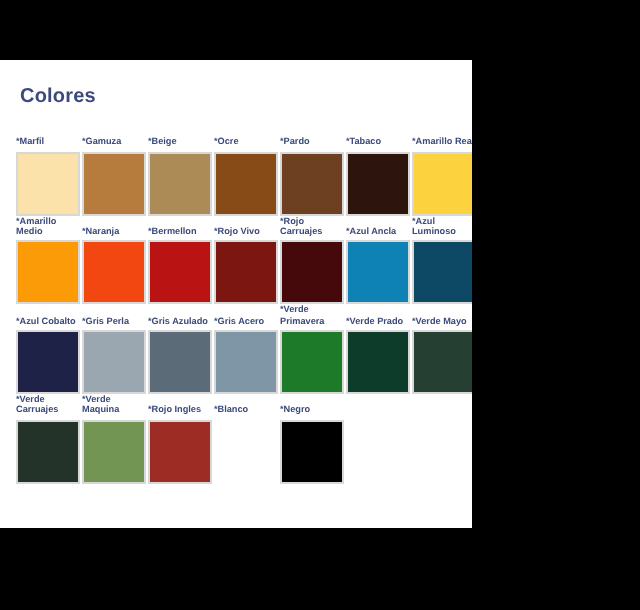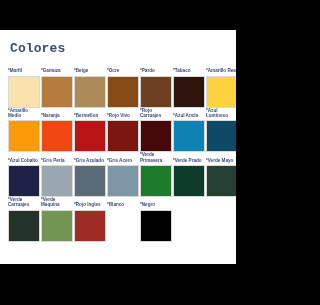--- a/index.html
+++ b/index.html
@@ -23,27 +23,26 @@
     position: absolute;
     left: 0;
     top: 30px;
     width: 236px;
     height: 234px;
     background: #ffffff;
     box-sizing: border-box;
     padding: 10px 8px 0 8px;
   }
   #page-title {
-    font-size: 13px;
+    font-size: 10px;
     font-weight: bold;
     color: #3b4a7a;
     letter-spacing: 0.1px;
     margin: 2px 0 8px 2px;
     line-height: 13px;
-    font-family: Liberation Mono, monospace;
   }
   .swatch-grid {
     display: block;
   }
   .swatch-row {
     display: flex;
     flex-direction: row;
     align-items: flex-end;
     margin-bottom: 0px;
   }

